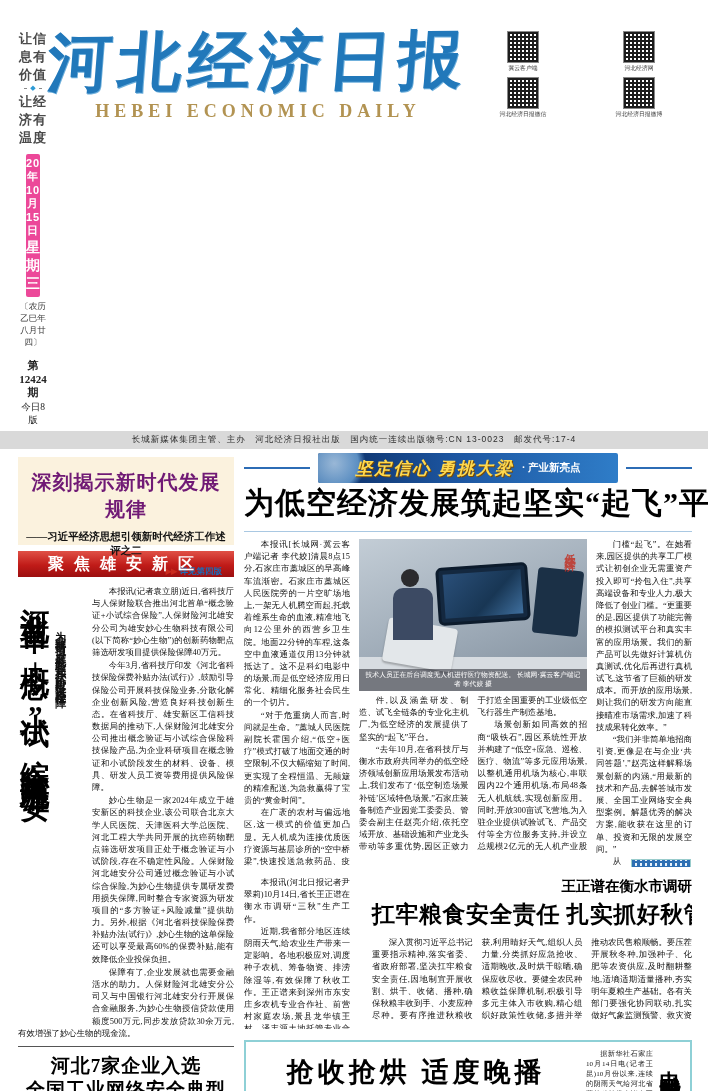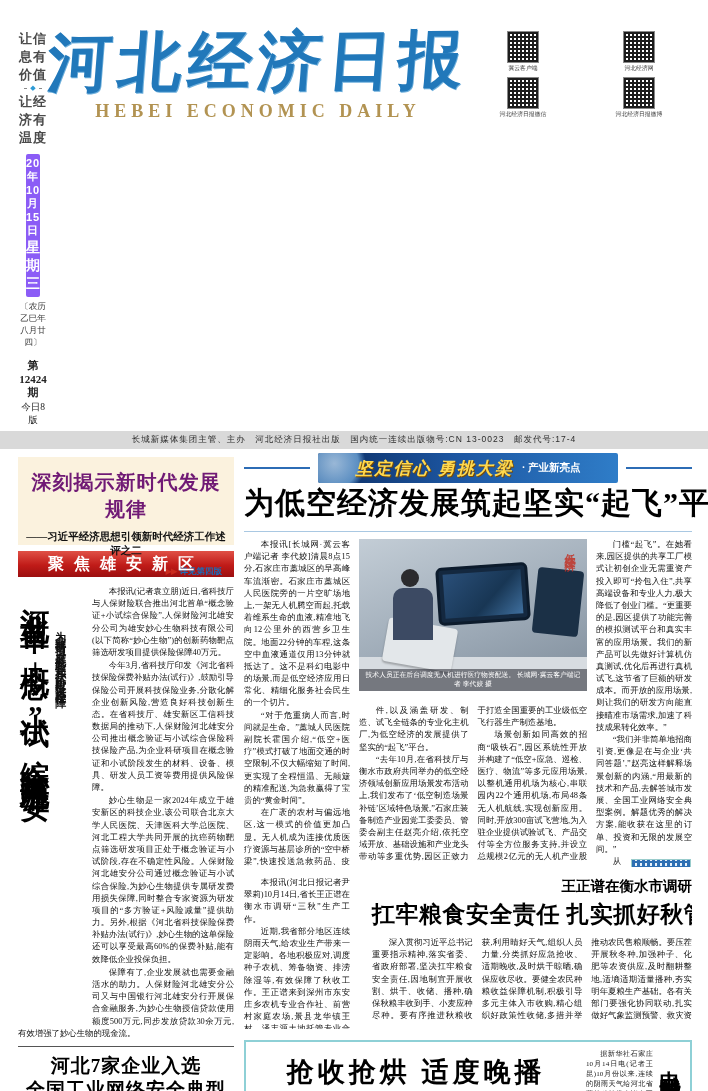--- a/index.html
+++ b/index.html
@@ -7,21 +7,21 @@
   body { font-family:"Liberation Serif","DejaVu Serif",serif; color:#1a1a1a; }
   .page { position:relative; width:708px; height:1091px; margin:0 auto; background:#ffffff; overflow:hidden; }
 
   
   .header { display:flex; align-items:flex-start; padding:26px 14px 4px 18px; }
   .hleft { width:112px; text-align:center; flex-shrink:0; margin-top:4px; }
   .slogan { font-family:"Liberation Sans","DejaVu Sans",sans-serif; font-weight:bold; font-size:13px; color:#4a4a4a; letter-spacing:1px; }
   .slogan-sep { display:flex; align-items:center; gap:3px; margin:1px 6px; }
   .slogan-sep .ln { flex:1; border-top:1px solid #8a8a8a; }
   .slogan-sep .dm { color:#2e9bd6; font-size:7px; line-height:1; }
-  .datebox { background:#8b5cf6; color:#fff; font-family:"Liberation Sans",sans-serif; font-weight:bold; border-radius:2px; margin:7px 8px 4px; padding:3px 0 4px; }
+  .datebox { background:#ec4899; color:#fff; font-family:"Liberation Sans",sans-serif; font-weight:bold; border-radius:2px; margin:7px 8px 4px; padding:3px 0 4px; }
   .datebox .d1 { font-size:11px; letter-spacing:1px; }
   .datebox .d2 { font-size:14px; letter-spacing:4px; margin-top:1px; }
   .lunar { font-size:8.5px; color:#333; margin-top:3px; }
   .issue { font-size:11px; font-weight:bold; color:#222; margin-top:9px; }
   .pages { font-size:9.5px; color:#222; margin-top:1px; }
   .hcenter { flex:1; text-align:center; padding-top:2px; }
   .masthead-title { font-size:64px; font-weight:900; color:#2178ba; letter-spacing:6px; line-height:1.05; transform:skewX(-5deg) rotate(-0.5deg); text-shadow:1px 1px 0 #6fb0dc; white-space:nowrap; }
   .masthead-en { font-size:18px; font-weight:bold; color:#b29352; letter-spacing:5px; margin-top:6px; }
   .hright { width:96px; flex-shrink:0; display:grid; grid-template-columns:1fr 1fr; gap:5px 6px; margin-top:6px; }
   .qr-item { text-align:center; }
@@ -72,21 +72,21 @@
   .p1-desk { position:absolute; left:0; bottom:0; width:100%; height:34px; background:#d7dce1; }
   .p1-mon1 { position:absolute; left:78px; top:26px; width:92px; height:58px; background:#14283f; border-radius:6px; transform:rotate(-4deg); border:3px solid #0c1b2c; }
   .p1-mon1 .scr { position:absolute; inset:4px; background:linear-gradient(135deg,#2a4f79,#183654 60%,#3f6f9e); }
   .p1-mon2 { position:absolute; left:176px; top:30px; width:46px; height:66px; background:#1b3046; border-radius:4px; transform:rotate(6deg); }
   .p1-kbd { position:absolute; left:26px; top:84px; width:70px; height:44px; background:#e3e7ea; border-radius:4px; transform:rotate(10deg); box-shadow:0 2px 2px rgba(0,0,0,.25); }
   .p1-person { position:absolute; left:34px; top:30px; width:40px; height:70px; }
   .p1-person .hd { width:18px; height:18px; border-radius:50%; background:#2b2b2e; margin-left:8px; }
   .p1-person .bd { width:40px; height:52px; border-radius:10px 10px 0 0; background:#3c4a63; margin-top:1px; }
   .p1-sign { position:absolute; right:10px; top:6px; writing-mode:vertical-rl; text-orientation:upright; color:#c23327; font-size:11px; font-weight:bold; opacity:.85; letter-spacing:2px; }
   .pcap { position:absolute; left:0; right:0; bottom:0; background:rgba(20,20,30,.5); color:#fff; font-family:"Liberation Sans",sans-serif; font-size:6.8px; padding:2px 4px; text-align:center; line-height:1.3; }
-  .mmid-text { margin-top:14px; column-count:2; column-gap:9px; height:164px; overflow:hidden; }
+  .mmid-text { margin-top:4px; column-count:2; column-gap:9px; height:164px; overflow:hidden; }
   .mcol4 { flex:1; min-width:0; }
   .qr-video { float:right; width:60px; margin:4px 0 2px 5px; text-align:center; }
   .qr-video .qv { width:58px; height:58px; background:
       repeating-linear-gradient(0deg,#2e6fb3 0 2.5px,transparent 2.5px 5px),
       repeating-linear-gradient(90deg,#2e6fb3 0 2.5px,#e8f1fa 2.5px 5px);
       outline:1px solid #9cc; }
 
   
   .gov { display:flex; gap:22px; margin-top:10px; height:152px; overflow:hidden; }
   .gcol1 { width:106px; flex-shrink:0; }

